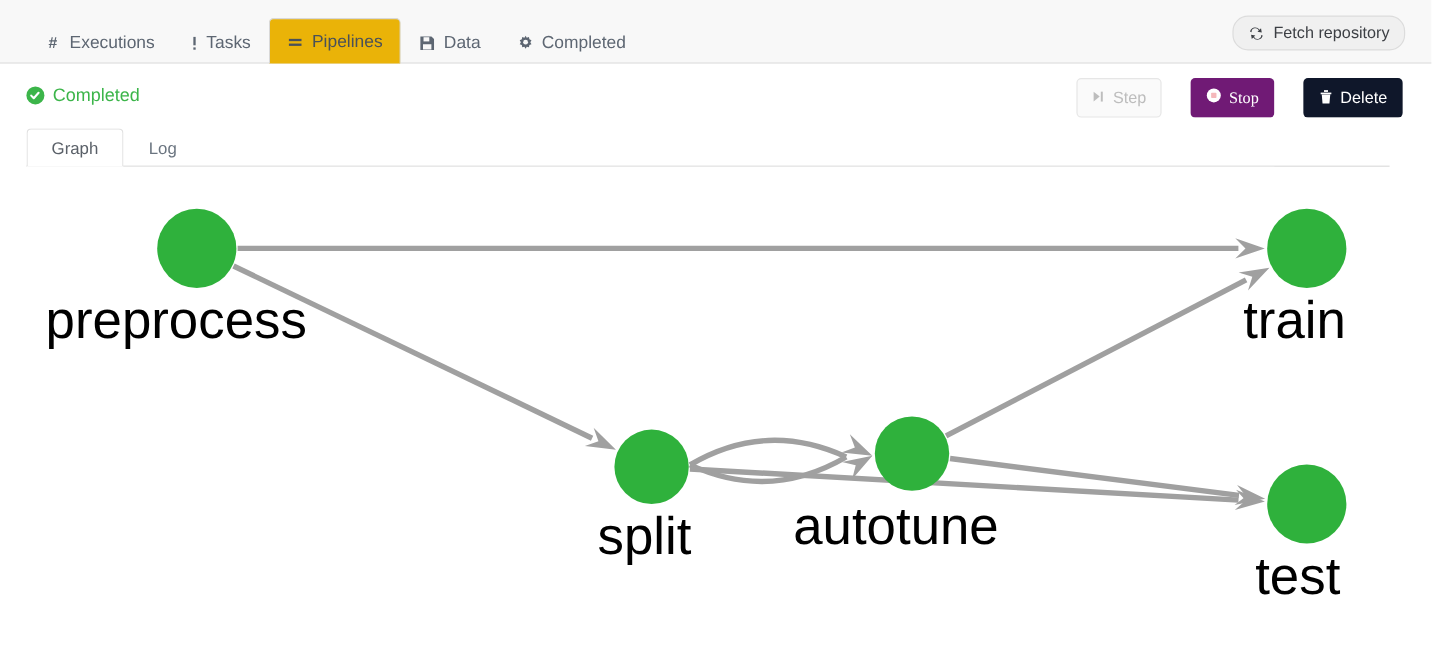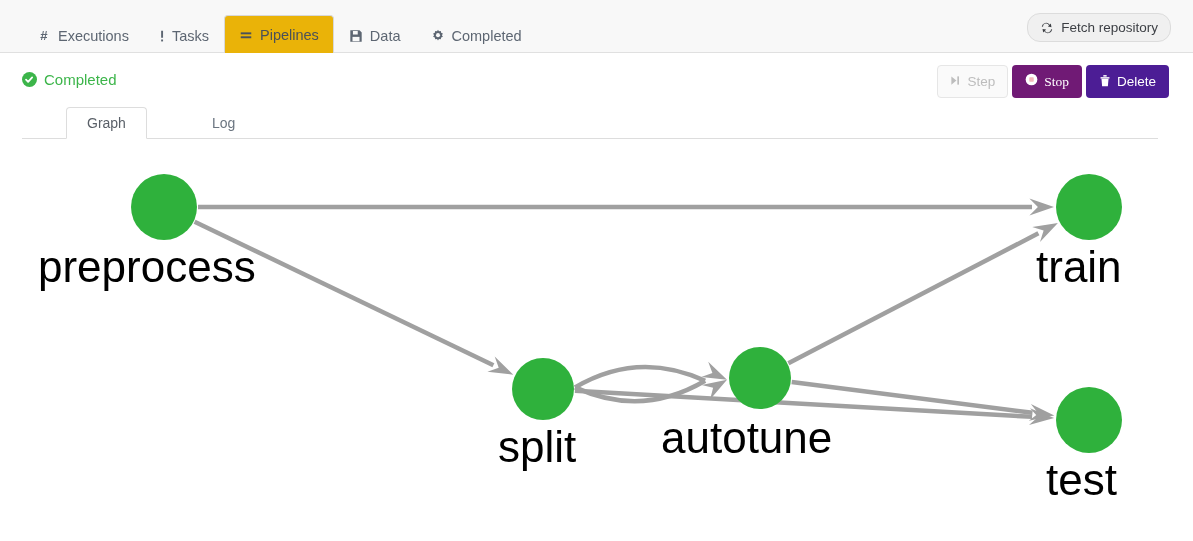--- a/index.html
+++ b/index.html
@@ -73,54 +73,53 @@
     font-size: 15px;
   }
   .check-circle {
     width: 15px; height: 15px; border-radius: 50%;
     background: #3cb54a;
     display: inline-flex; align-items: center; justify-content: center;
   }
   .actions {
     position: absolute;
     right: 24px; top: 12px;
-    display: flex; gap: 4px;
+    display: flex; gap: 24px;
   }
   .btn {
     display: inline-flex; align-items: center; gap: 6px;
     border-radius: 4px;
     padding: 7px 12px;
     font-size: 13.5px;
     border: 1px solid transparent;
     cursor: pointer;
     white-space: nowrap;
   }
   .btn-step  { background: #fafafa; border-color: #e6e6e6; color: #bdbdbd; cursor: default; }
   .btn-stop  { background: #701a75; color: #ffffff; cursor: default; font-family: Liberation Serif, serif; }
-  .btn-del   { background: #4c1d95; color: #ffffff; }
+  .btn-del   { background: #0f172a; color: #ffffff; }
 
   
   .subtabs {
     position: relative;
     margin: 0 35px 0 22px;
     height: 33px;
     display: flex;
     align-items: flex-end;
     border-bottom: 1px solid #dddddd;
   }
   .subtab {
     padding: 7px 20px;
     font-size: 14px;
     color: #6b7580;
     cursor: pointer;
     border: 1px solid transparent;
     border-radius: 4px 4px 0 0;
     margin-bottom: -1px;
     background: transparent;
-    margin-left: 44px;
   }
   .subtab.active {
     background: #ffffff;
     border-color: #dddddd;
     border-bottom-color: #ffffff;
     color: #5a6068;
   }
 
   
   .graph-wrap { position: relative; width: 1062px; height: 380px; background: #fff; }

